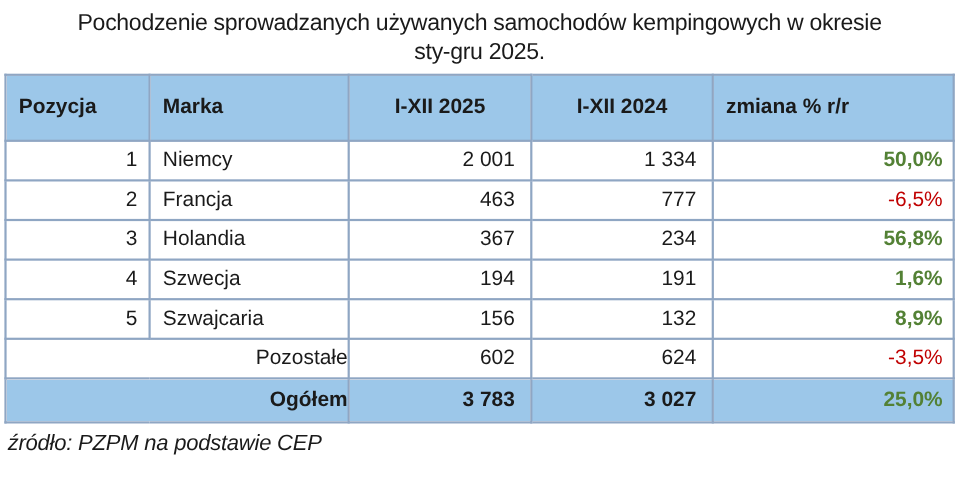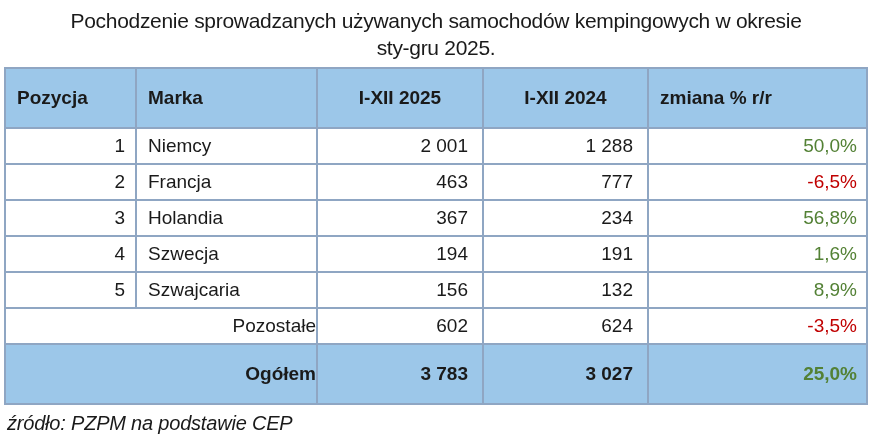--- a/index.html
+++ b/index.html
@@ -53,25 +53,25 @@
     vertical-align: middle;
   }
   th.al { text-align: left; padding-left: 11px; }
   th.ac { text-align: center; }
   tbody td { height: 36px; background: #FFFFFF; vertical-align: middle; }
   td.num   { text-align: right;  padding-right: 14px; }
   td.pos   { text-align: right;  padding-right: 10px; }
   td.marka { text-align: left;   padding-left: 11px; }
   td.chg   { text-align: right;  padding-right: 9px; }
   td.merged { text-align: right; }
-  td.chg.up   { color: var(--green); }
+  td.chg.up   { color: var(--green); font-weight: bold; }
   td.chg.down { color: var(--red); }
   tr.total td {
     background: var(--header-blue);
-    height: 60px;
+    height: 40px;
     font-weight: bold;
   }
   .source {
     margin: 7px 0 0 7px;
     font-size: 20px;
     font-style: italic;
     letter-spacing: -0.2px;
   }
 </style>
 </head>
@@ -97,21 +97,21 @@
       <th class="ac">I-XII 2025</th>
       <th class="ac">I-XII 2024</th>
       <th class="al">zmiana % r/r</th>
     </tr>
   </thead>
   <tbody>
     <tr>
       <td class="pos">1</td>
       <td class="marka">Niemcy</td>
       <td class="num">2 001</td>
-      <td class="num">1 288</td>
+      <td class="num">1 334</td>
       <td class="chg up">50,0%</td>
     </tr>
     <tr>
       <td class="pos">2</td>
       <td class="marka">Francja</td>
       <td class="num">463</td>
       <td class="num">777</td>
       <td class="chg down">-6,5%</td>
     </tr>
     <tr>

